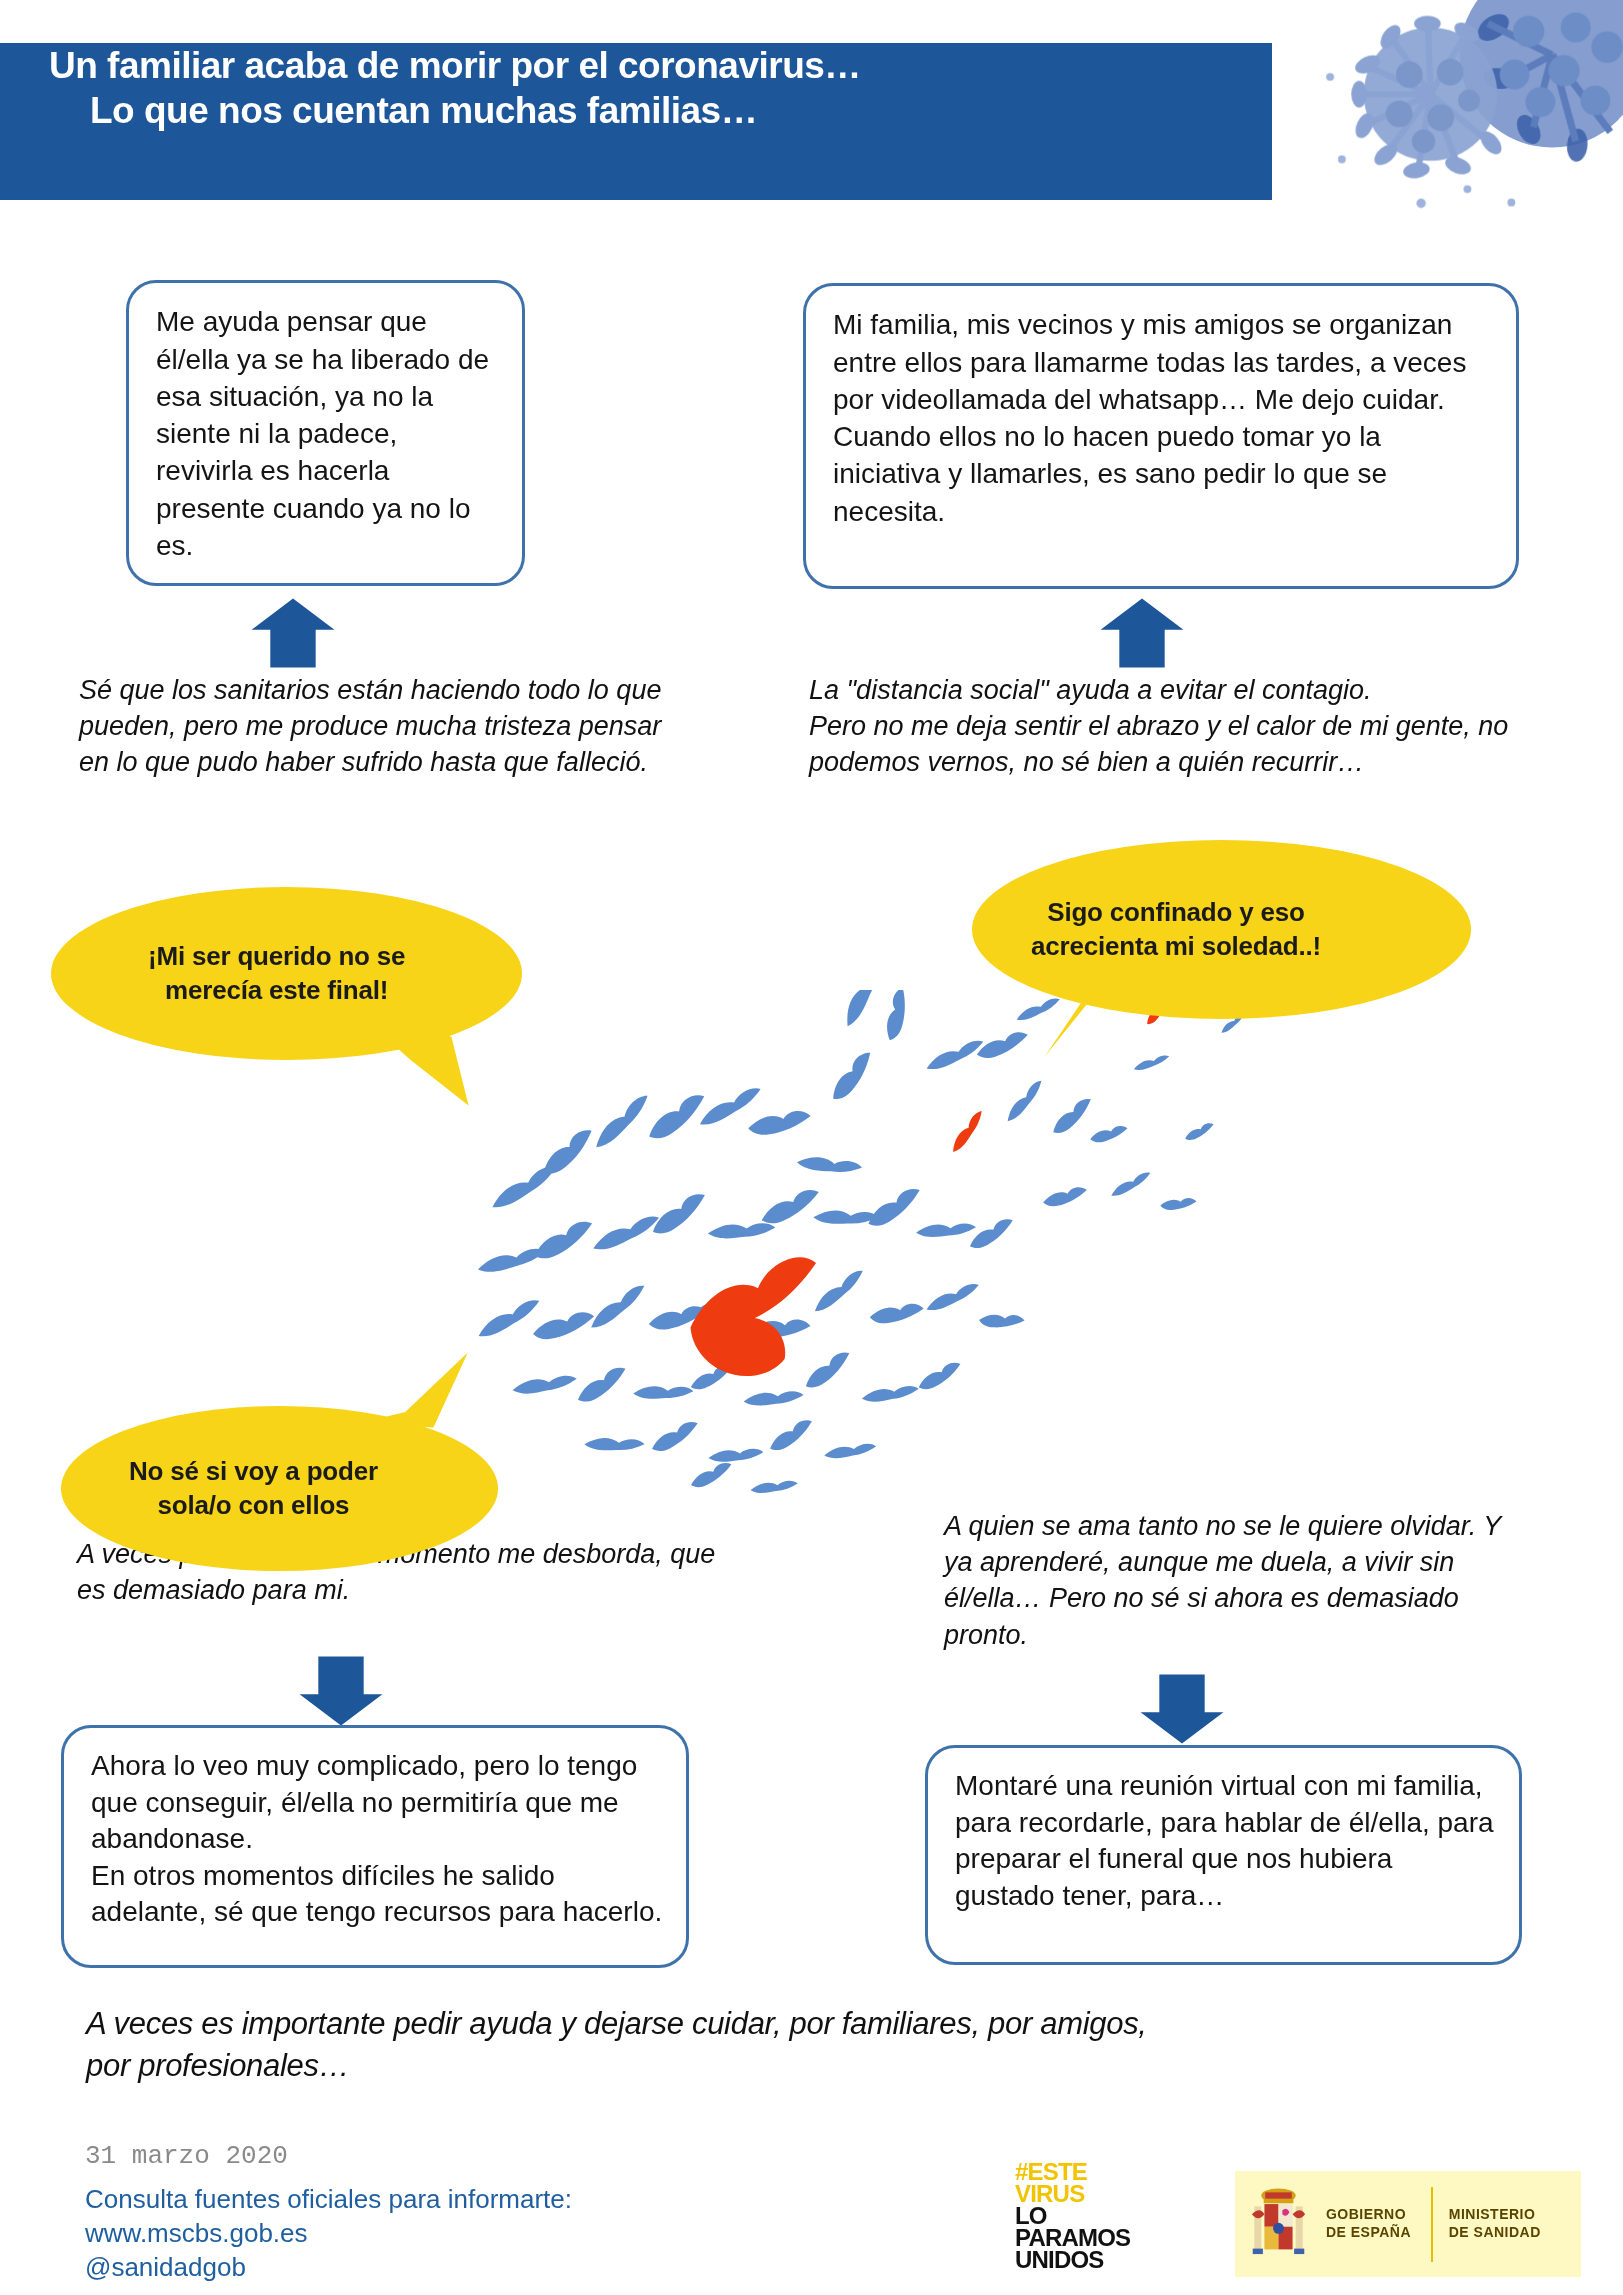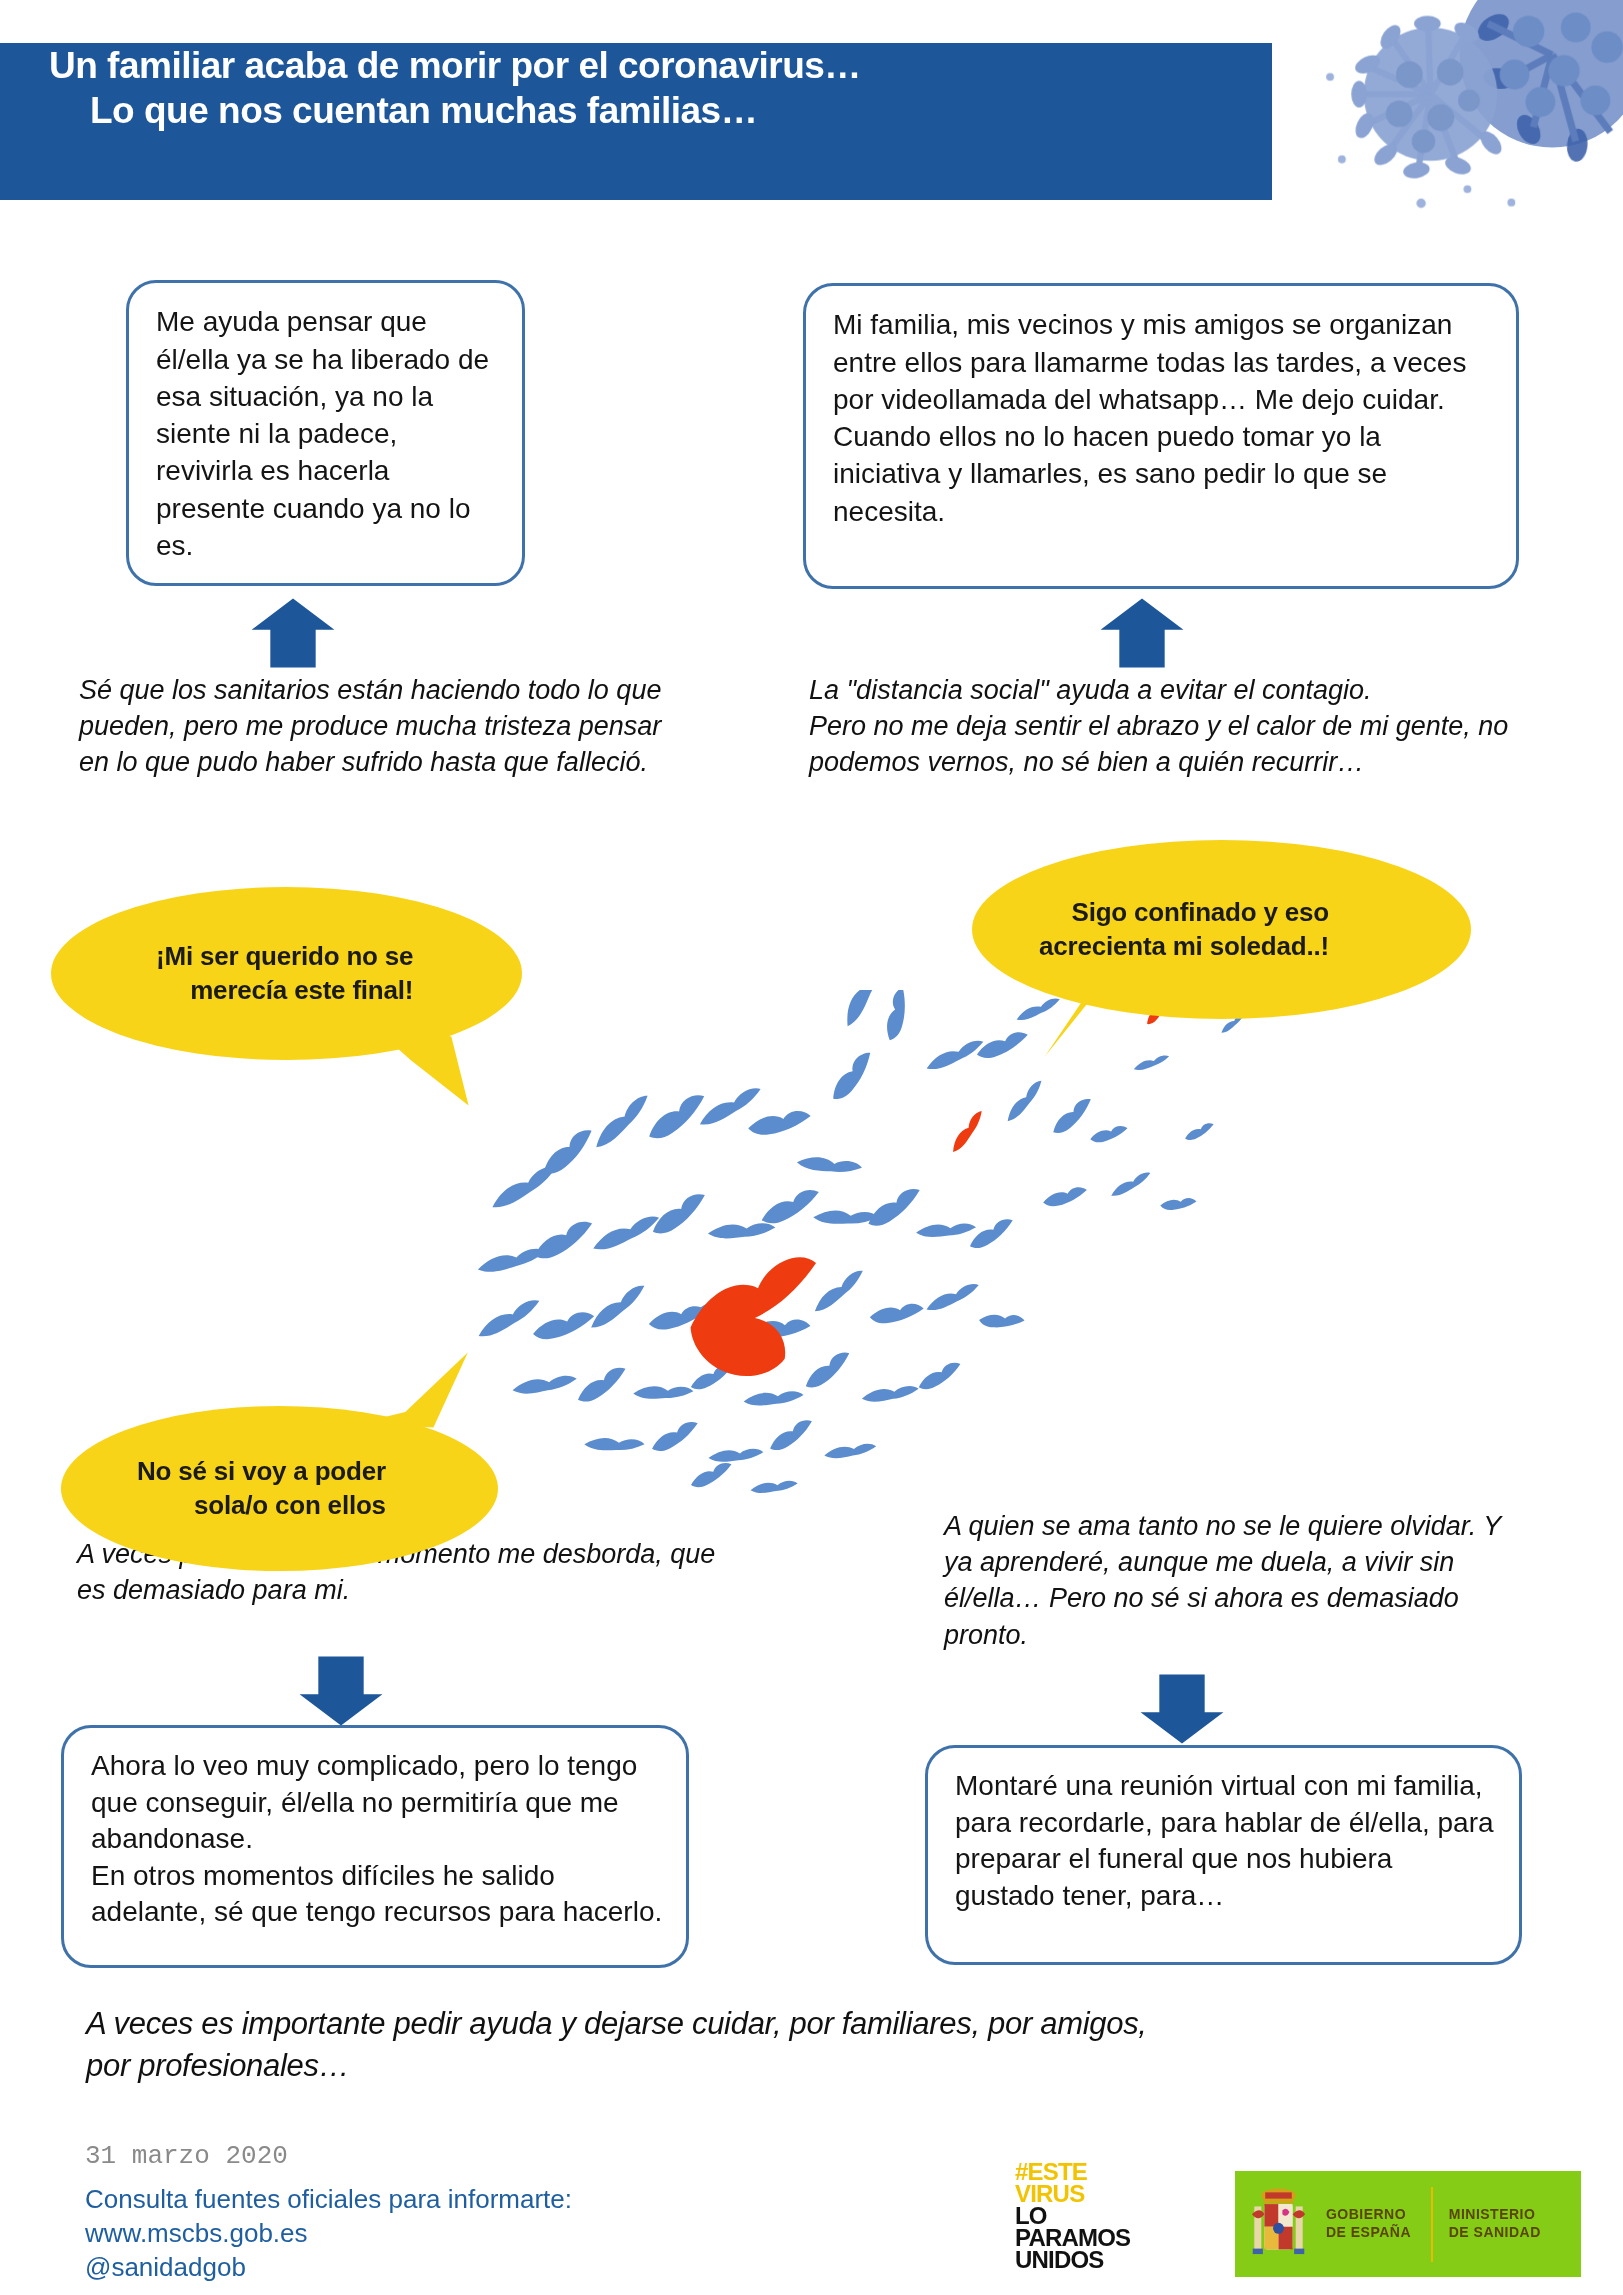--- a/index.html
+++ b/index.html
@@ -60,23 +60,23 @@
   #narr-bl{left:77px;top:1536px;width:660px;}
   #narr-br{left:944px;top:1508px;width:581px;}
 
   
   .yellow{position:absolute;}
   .yellow .oval{
     position:absolute;left:0;top:0;width:100%;height:100%;
     background:#f7d417;border-radius:50%;
   }
   .yellow .txt{
-    position:absolute;left:12px;top:0;width:100%;height:100%;
+    position:absolute;left:4px;top:0;width:100%;height:100%;
     display:flex;align-items:center;justify-content:center;
-    text-align:right;
+    text-align:center;
   }
   .yellow .txt span{
     display:block;color:#1b1b1b;font-weight:bold;font-size:26px;line-height:1.28;
     white-space:pre-line;font-family:"Liberation Sans", sans-serif;letter-spacing:-0.2px;
   }
 
   #y1{left:51px;top:887px;width:471px;height:173px;}
   #y1 .txt{justify-content:flex-start;padding-left:93px;box-sizing:border-box;}
   #y2{left:972px;top:840px;width:499px;height:179px;}
   #y2 .txt{justify-content:flex-start;padding-left:55px;box-sizing:border-box;}
@@ -101,21 +101,21 @@
     font-family:Liberation Mono, monospace;
   }
   #footer-links{
     position:absolute;left:85px;top:2183px;color:#1f5fa0;font-size:26px;line-height:1.30;
     white-space:pre-line;font-family:"Liberation Sans", sans-serif;
   }
   .campaign{position:absolute;left:1015px;top:2161px;width:188px;}
   .campaign .c1{color:#f2c300;font-weight:bold;font-size:24px;line-height:0.92;letter-spacing:-0.8px;font-family:"Liberation Sans", sans-serif;}
   .campaign .c2{color:#111111;font-weight:bold;font-size:24px;line-height:0.92;letter-spacing:-0.8px;font-family:"Liberation Sans", sans-serif;}
   .gov-logo{
-    position:absolute;left:1235px;top:2171px;width:346px;height:106px;background:#84cc16;
+    position:absolute;left:1235px;top:2171px;width:346px;height:106px;background:#fef9c3;
     display:flex;align-items:center;
   }
   .gov-logo .crest{width:61px;height:82px;margin-left:12.6px;flex:0 0 auto;}
   .gov-logo .g-txt{
     margin-left:17.3px;color:#5a4400;font-size:14px;font-weight:bold;line-height:1.28;
     white-space:pre-line;letter-spacing:0.5px;font-family:"Liberation Sans", sans-serif;
   }
   .gov-logo .sep{width:1.6px;height:75px;background:#e6bd00;margin:0 15.7px 0 20.4px;flex:0 0 auto;}
   .gov-logo .m-txt{
     color:#5a4400;font-size:14px;font-weight:bold;line-height:1.28;

